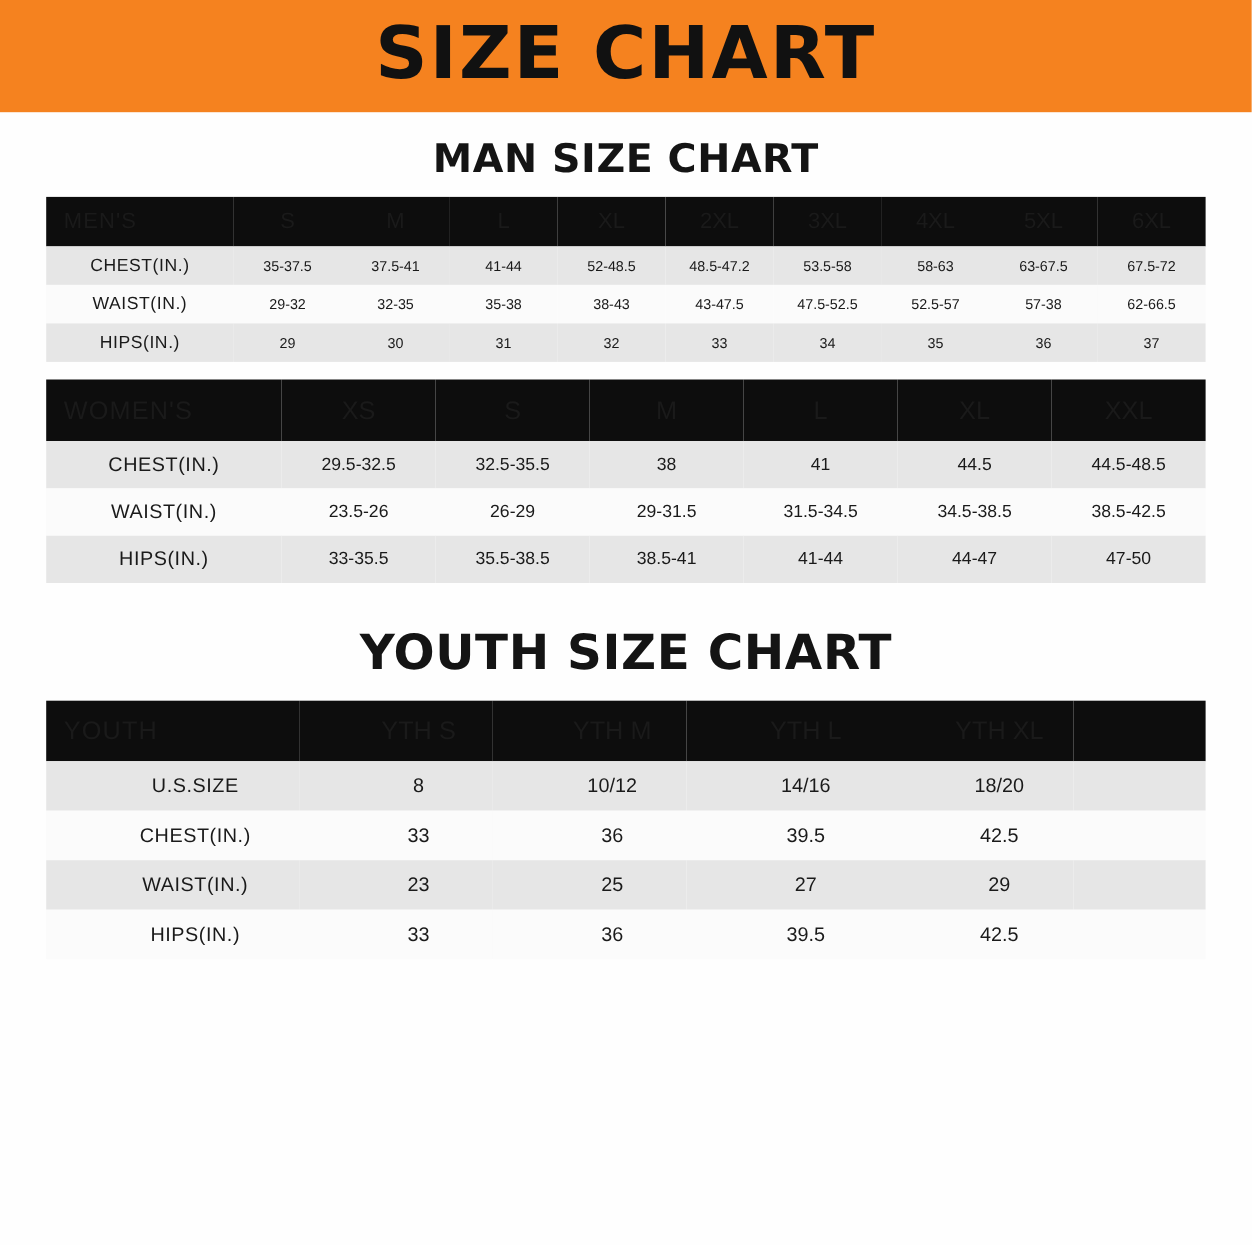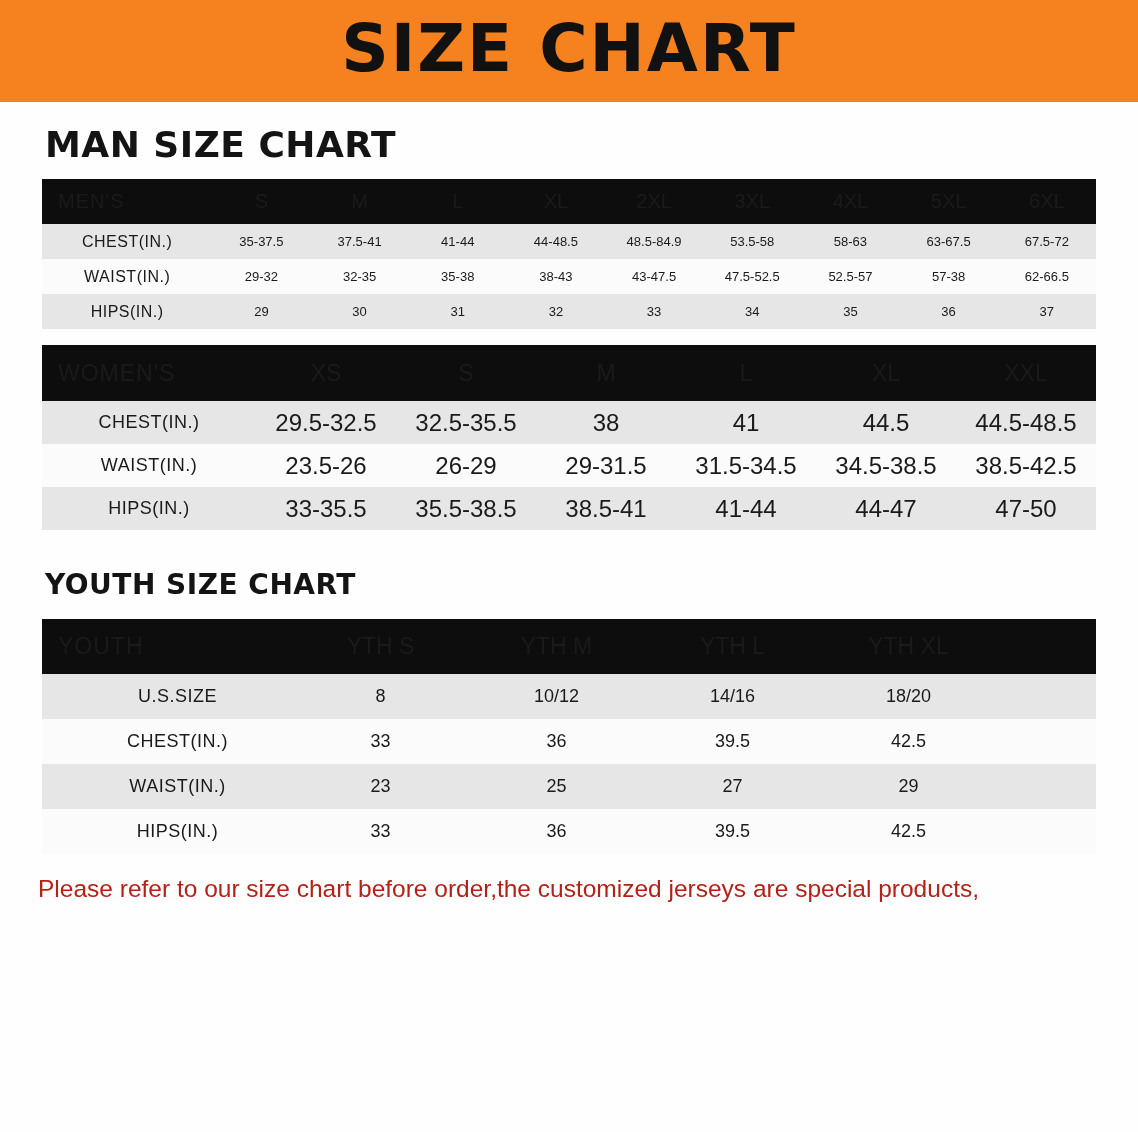--- a/index.html
+++ b/index.html
@@ -34,29 +34,29 @@
     font-weight: bold;
     font-size: 66px;
     letter-spacing: 2px;
     color: #111111;
     line-height: 1;
     margin-top: -4px;
   }
 
   
   .section-title {
+    text-align: center;
     font-family: "DejaVu Sans", sans-serif;
     font-weight: bold;
     color: #141414;
     letter-spacing: 0.5px;
-    margin-left: 45px;
   }
   .title-man    { font-size: 36px; margin-top: 22px; }
   .title-women  { font-size: 36px; margin-top: 34px; }
-  .title-youth  { font-size: 28px; margin-top: 38px; }
+  .title-youth  { font-size: 44px; margin-top: 38px; }
 
   
   table.size {
     border-collapse: collapse;
     table-layout: fixed;
   }
   table.size td, table.size th {
     padding: 0;
     text-align: center;
     font-family: "Liberation Sans", sans-serif;
@@ -87,21 +87,21 @@
   table.men .hdr-row td { height: 45px; font-size: 20px; }
   table.men .hdr-label { font-size: 23px; }
   table.men tbody td { height: 35px; font-size: 13px; }
   table.men .rowlabel { font-size: 16px; letter-spacing: 0.5px; }
 
   
   .women-wrap { margin: 16px 0 0 42px; }
   table.women { width: 1054px; }
   table.women .hdr-row td { height: 56px; font-size: 23px; }
   table.women .hdr-label { font-size: 25px; }
-  table.women tbody td { height: 43px; font-size: 24px; }
+  table.women tbody td { height: 43px; font-size: 16px; }
   table.women .rowlabel { font-size: 18px; letter-spacing: 0.5px; }
 
   
   .youth-wrap { margin: 18px 0 0 42px; }
   table.youth { width: 1054px; }
   table.youth .hdr-row td { height: 55px; font-size: 23px; }
   table.youth .hdr-label { font-size: 25px; }
   table.youth tbody td { height: 45px; font-size: 18px; padding-left: 41px; }
   table.youth .rowlabel { font-size: 18px; letter-spacing: 0.5px; }
 
@@ -151,22 +151,22 @@
           <td>3XL</td>
           <td>4XL</td>
           <td>5XL</td>
           <td>6XL</td>
         </tr>
         <tr class="band-a">
           <td class="rowlabel">CHEST(IN.)</td>
           <td>35-37.5</td>
           <td>37.5-41</td>
           <td>41-44</td>
-          <td>44-48.5</td>
-          <td>48.5-84.9</td>
+          <td>52-48.5</td>
+          <td>48.5-47.2</td>
           <td>53.5-58</td>
           <td>58-63</td>
           <td>63-67.5</td>
           <td>67.5-72</td>
         </tr>
         <tr class="band-b">
           <td class="rowlabel">WAIST(IN.)</td>
           <td>29-32</td>
           <td>32-35</td>
           <td>35-38</td>
@@ -295,16 +295,15 @@
           <td>36</td>
           <td>39.5</td>
           <td>42.5</td>
           <td></td>
         </tr>
       </tbody>
     </table>
   </div>
 
   <div class="note">
-    <span>Please refer to our size chart before order,the customized jerseys are special products,</span>
   </div>
 
 </div>
 
 </body></html>

